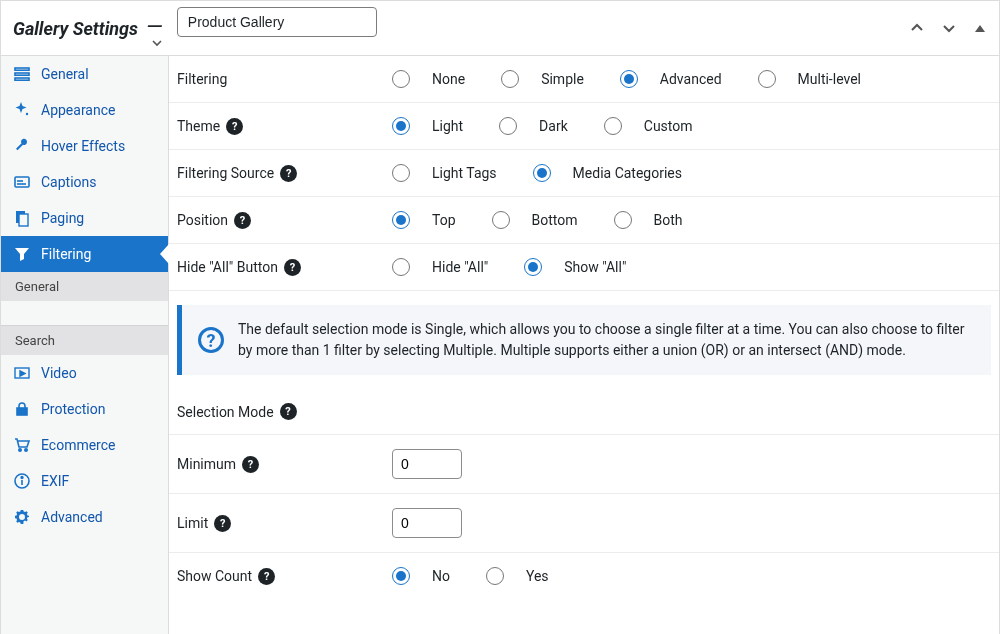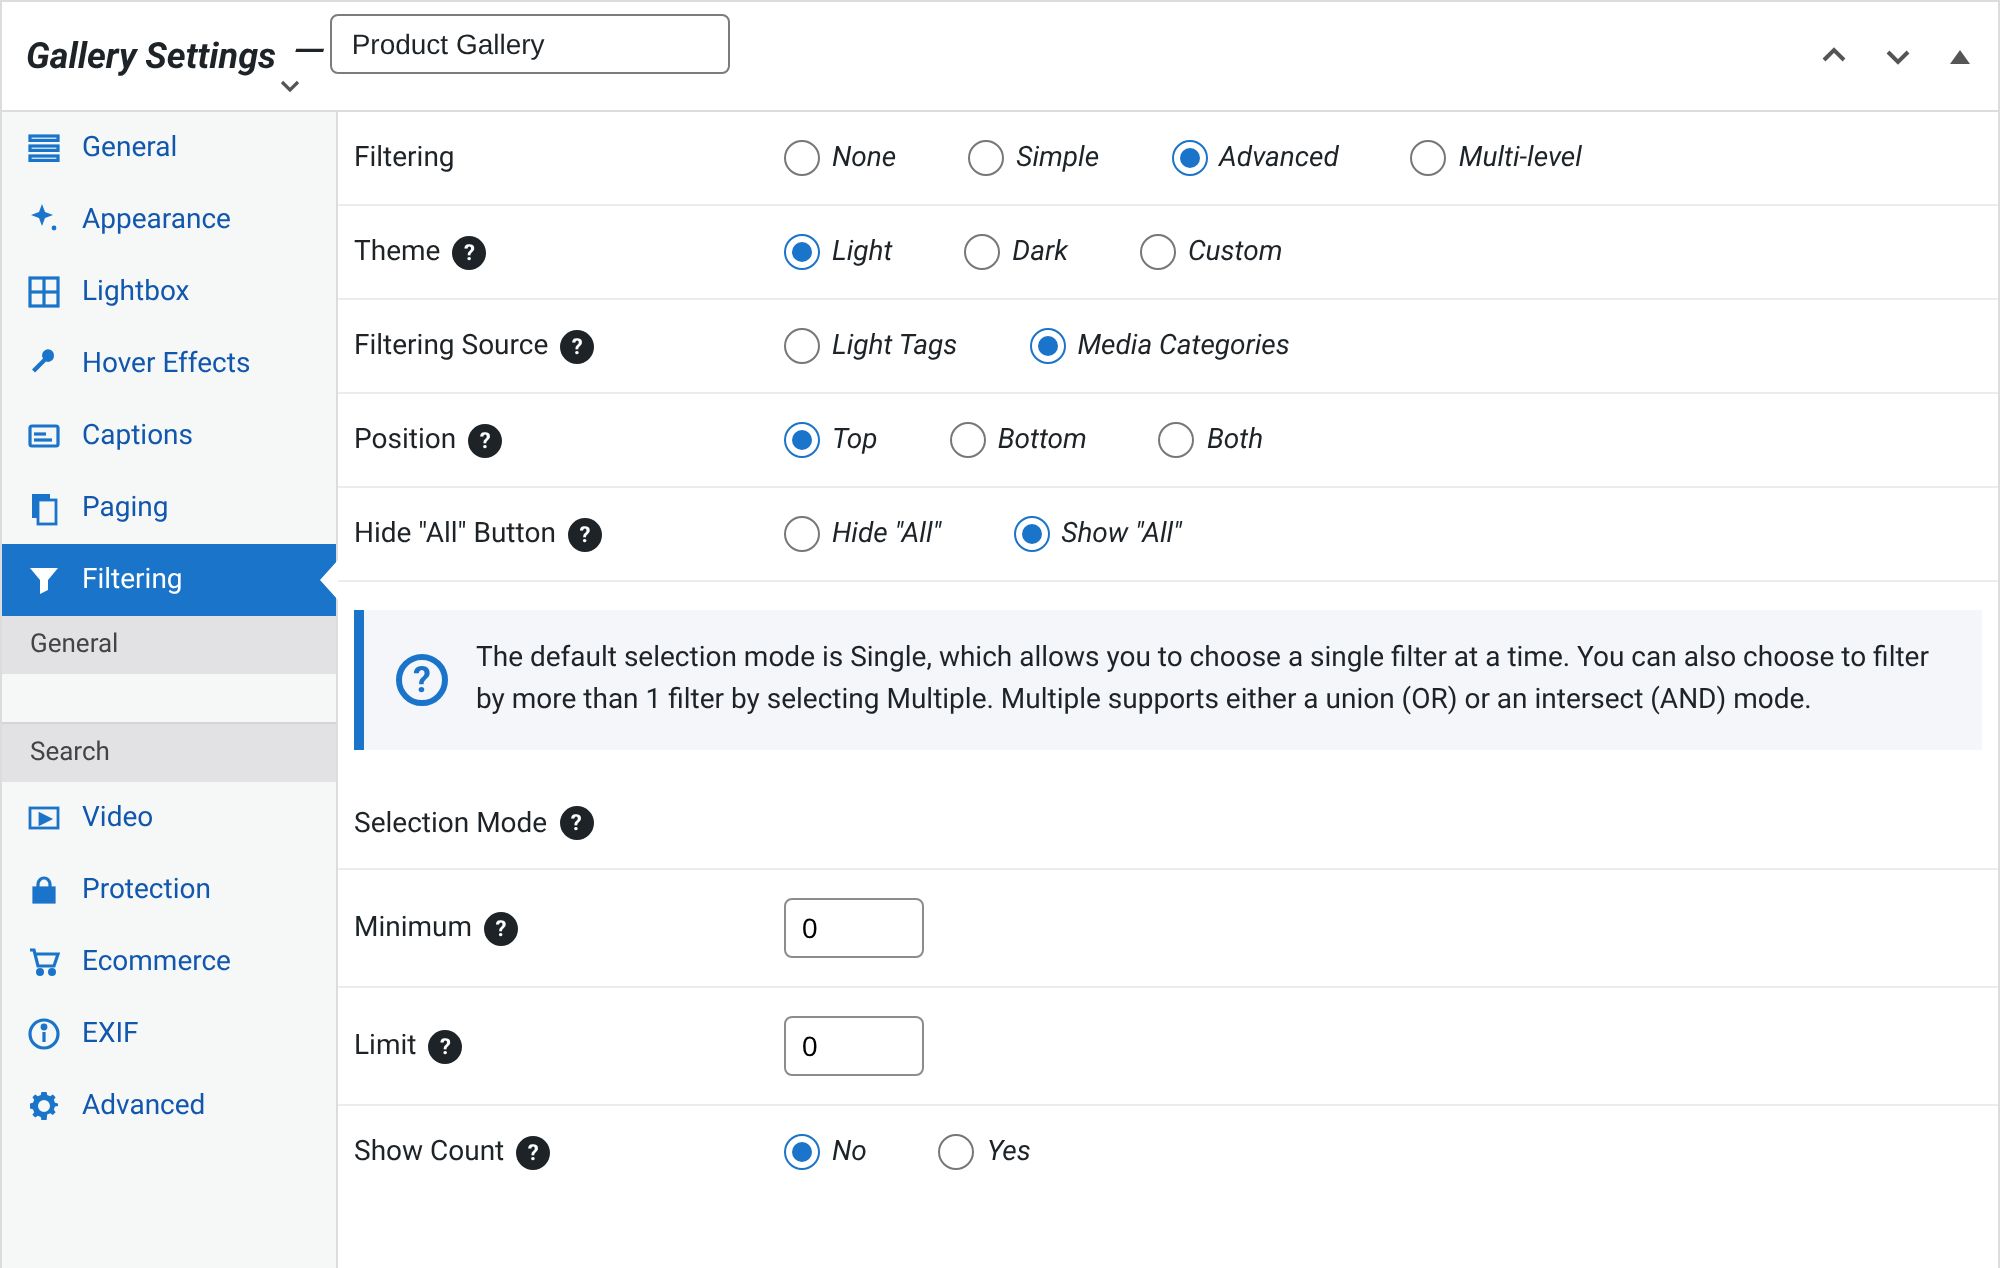--- a/index.html
+++ b/index.html
@@ -1,21 +1,21 @@
 <!DOCTYPE html>
 <html><head>
 <meta charset="utf-8">
 <style>
 * { box-sizing: border-box; margin: 0; padding: 0; }
 body { font-family: -apple-system, BlinkMacSystemFont, "Segoe UI", Roboto, sans-serif; font-size: 14px; color: #1d2327; background: #fff; width: 1000px; }
 .panel { border: 1px solid #dcdcde; background: #fff; }
 .panel-header { display: flex; align-items: center; padding: 6px 12px; border-bottom: 1px solid #dcdcde; background: #fff; }
 .panel-title { font-size: 18px; font-weight: 700; display: flex; align-items: center; gap: 8px; font-style: italic; }
 .dash { font-size: 22px; font-weight: 400; position: relative; top: -2px; }
-.select-wrap { margin-left: 2px; }
+.select-wrap { margin-left: 14px; }
 .select { border: 1px solid #7c7c7c; border-radius: 4px; padding: 6px 30px 6px 10px; font-size: 14px; background: #fff; appearance: none; min-width: 200px; color: #1d2327; }
 .caret-down { position: relative; left: -26px; pointer-events: none; }
 .header-actions { margin-left: auto; display: flex; gap: 16px; align-items: center; color: #555; }
 .hdr-btn { cursor: pointer; display: inline-flex; }
 
 .layout { display: flex; }
 .sidebar { width: 168px; background: #f6f7f7; border-right: 1px solid #dcdcde; min-height: 590px; }
 .nav-item { display: flex; align-items: center; gap: 10px; padding: 9px 12px; color: #1257ae; font-size: 14px; cursor: pointer; position: relative; }
 .nav-item.active { background: #1a74c9; color: #fff; }
 .nav-item.active::after { content: ""; position: absolute; right: -1px; top: 50%; transform: translateY(-50%); width: 0; height: 0; border-right: 9px solid #fff; border-top: 10px solid transparent; border-bottom: 10px solid transparent; }
@@ -23,21 +23,21 @@
 .nav-item.active .nav-icon { color: #fff; }
 .sub-item { padding: 7px 14px; color: #444; font-size: 13px; cursor: pointer; background: #e2e2e4; }
 .sub-item + .sub-item { border-top: 1px solid #d4d4d6; margin-top: 24px; }
 
 .content { flex: 1; padding: 0; }
 .row { display: flex; align-items: center; border-bottom: 1px solid #ececec; padding: 14px 0 14px 8px; }
 .row:last-child { border-bottom: none; }
 .row-label { width: 215px; display: flex; align-items: center; gap: 6px; font-size: 14px; color: #1d2327; }
 .help { display: inline-flex; width: 17px; height: 17px; border-radius: 50%; background: #1d2327; color: #fff; font-size: 11px; font-weight: 700; align-items: center; justify-content: center; cursor: help; }
 .options { display: flex; gap: 36px; align-items: center; flex-wrap: wrap; }
-.opt { display: inline-flex; align-items: center; gap: 6px; cursor: pointer; font-size: 14px; font-style: italic; }
+.opt { display: inline-flex; align-items: center; gap: 22px; cursor: pointer; font-size: 14px; }
 .radio { width: 18px; height: 18px; border: 1.5px solid #777; border-radius: 50%; display: inline-flex; align-items: center; justify-content: center; background: #fff; }
 .radio.sel { border-color: #1a74c9; }
 .radio.sel::after { content: ""; width: 10px; height: 10px; border-radius: 50%; background: #1a74c9; }
 .num-input { border: 1px solid #8c8c8c; border-radius: 4px; padding: 6px 8px; width: 70px; font-size: 14px; }
 
 .info-box { margin: 14px 8px; background: #f4f6fa; border-left: 5px solid #1a74c9; padding: 14px 16px; display: flex; gap: 14px; align-items: flex-start; line-height: 1.5; font-size: 14px; color: #1d2327; }
 .info-icon { width: 26px; height: 26px; border: 3px solid #1a74c9; border-radius: 50%; color: #1a74c9; display: inline-flex; align-items: center; justify-content: center; font-weight: 700; font-size: 18px; flex-shrink: 0; margin-top: 8px; }
 
 svg { display: block; }
 </style>
@@ -96,30 +96,20 @@
         <span class="nav-icon">
             <svg width="18" height="18" viewBox="0 0 18 18" fill="currentColor">
               <path d="M8 1 l1.5 4 4 1.5-4 1.5L8 12 6.5 8 2.5 6.5 6.5 5z"></path>
               <circle cx="14" cy="13" r="1.2"></circle>
             </svg>
           </span>
         <span>Appearance</span>
       </div>
       <div class="nav-item">
         <span class="nav-icon">
-            <svg width="18" height="18" viewBox="0 0 18 18" fill="none" stroke="currentColor" stroke-width="1.6">
-              <rect x="2" y="2" width="14" height="14"></rect>
-              <line x1="9" y1="2" x2="9" y2="16"></line>
-              <line x1="2" y1="9" x2="16" y2="9"></line>
-            </svg>
-          </span>
-        <span>Lightbox</span>
-      </div>
-      <div class="nav-item">
-        <span class="nav-icon">
             <svg width="18" height="18" viewBox="0 0 18 18" fill="currentColor">
               <path d="M14 5a3 3 0 0 1-4 2.8L4.5 13.3 3 11.8 8.5 6.3A3 3 0 1 1 14 5z"></path>
             </svg>
           </span>
         <span>Hover Effects</span>
       </div>
       <div class="nav-item">
         <span class="nav-icon">
             <svg width="18" height="18" viewBox="0 0 18 18" fill="none" stroke="currentColor" stroke-width="1.6">
               <rect x="2" y="4" width="14" height="10" rx="1"></rect>

